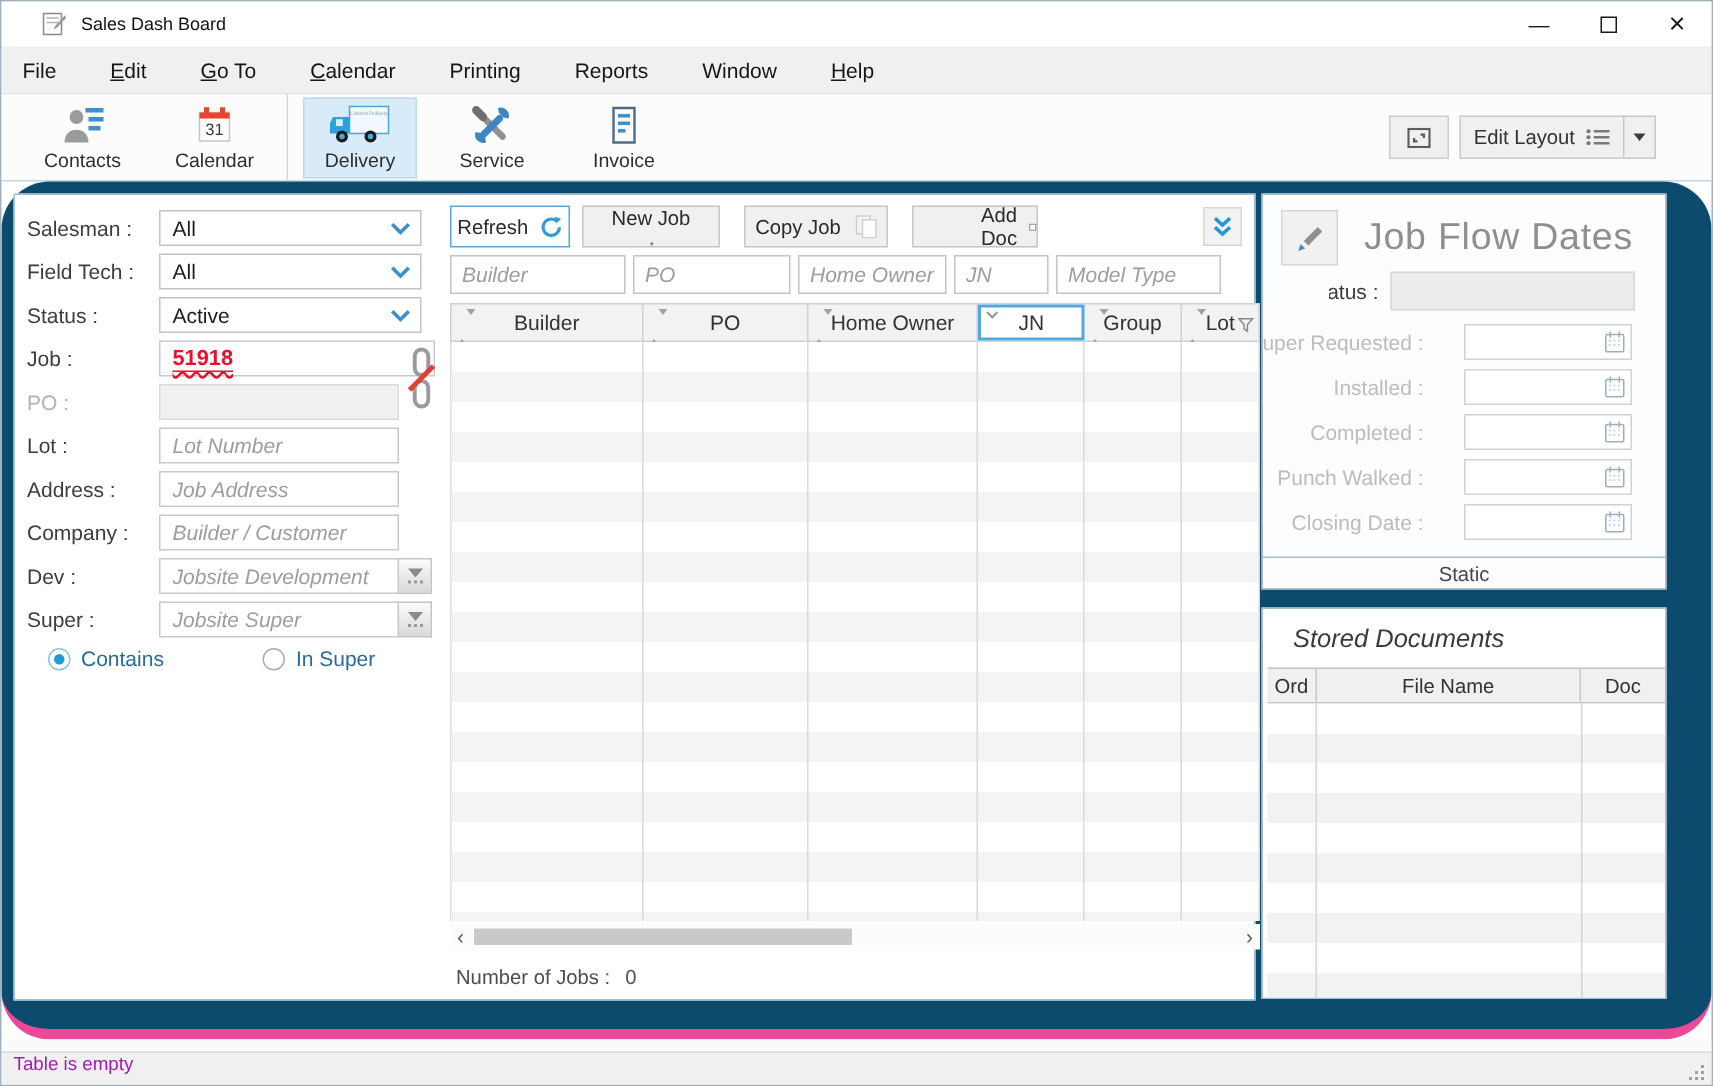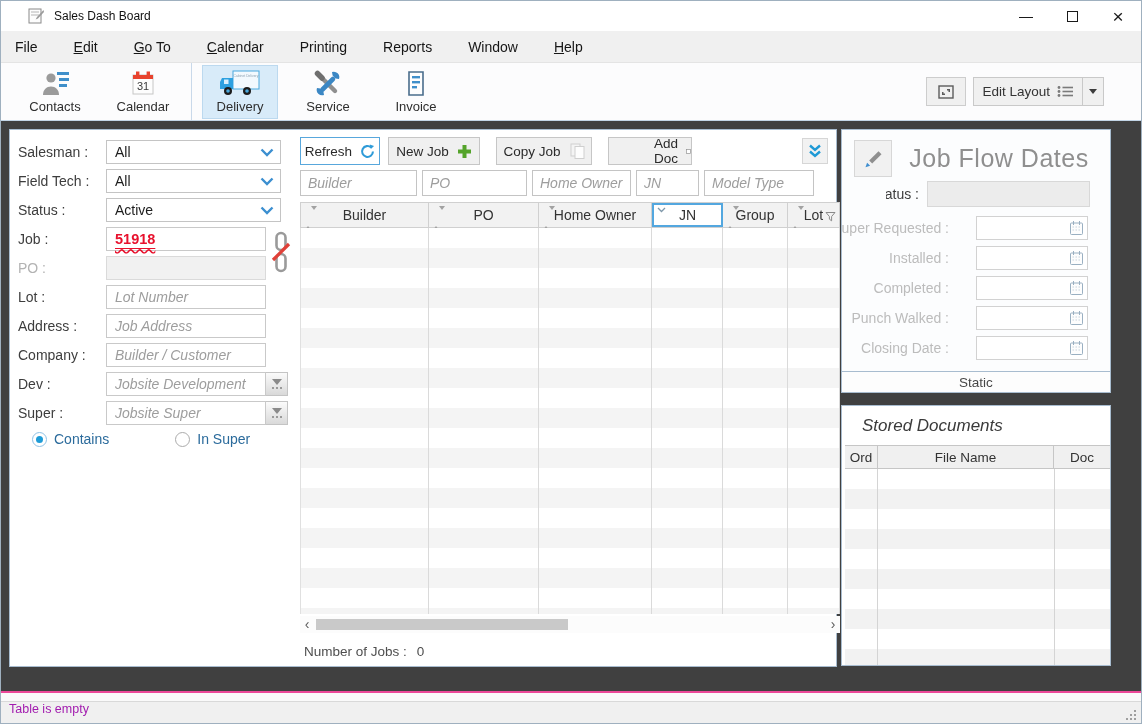--- a/index.html
+++ b/index.html
@@ -29,53 +29,53 @@
   .tb-btn.active { background: #d8ebf9; border-color: #bcd9ef; }
   .tb-right { margin-left: auto; display: flex; align-items: center; gap: 7px; padding-right: 37px; }
   .sm-btn { width: 40px; height: 29px; background: #f0f0f0; border: 1px solid #cdcdcd; display: flex; align-items: center; justify-content: center; }
   .edit-layout { height: 29px; background: #f0f0f0; border: 1px solid #c9c9c9; display: flex; align-items: center; font-size: 13.5px; color: #333; }
   .el-main { display: flex; align-items: center; gap: 7px; padding: 0 8px; }
   .el-split { width: 1px; align-self: stretch; background: #c9c9c9; }
   .el-caret { padding: 0 6px; display: flex; align-items: center; }
   .caret-down { width: 0; height: 0; border-left: 4px solid transparent; border-right: 4px solid transparent; border-top: 5px solid #3c3c3c; }
 
   
-  .content { position: relative; height: 572px; background: #404040; border-bottom: 2px solid #ec4899; flex: none; }
+  .content { position: relative; height: 572px; background: #0c4a6e; border-bottom: 7px solid #ec4899; flex: none; border-radius: 32px; }
   .panel { position: absolute; background: #fff; border: 1px solid #a8bccf; }
   .main-panel { left: 8px; top: 8px; width: 828px; height: 538px; }
 
   
   .filter-panel { position: absolute; left: 0; top: 0; width: 282px; height: 100%; padding: 10px 0 0 8px; }
   .f-row { display: flex; align-items: center; height: 24px; margin-bottom: 5px; }
   .f-label { width: 88px; font-size: 14px; color: #3d3d3d; flex: none; }
   .f-label.disabled { color: #b3b3b3; }
   .combo { width: 175px; height: 24px; border: 1px solid #c4c4c4; background: #fff; display: flex; align-items: center; justify-content: space-between; padding: 0 6px 0 8px; font-size: 14px; color: #1d1d1d; }
   .tbox { width: 160px; height: 24px; border: 1px solid #c9c9c9; font-size: 14px; padding: 0 8px; color: #222; background: #fff; font-family: "Liberation Sans", sans-serif; }
   .tbox::placeholder { font-style: italic; color: #9d9d9d; }
   .tbox.disabled { background: #f1f1f1; border-color: #dadada; }
-  .job-box { width: 160px; height: 24px; border: 1px solid #c9c9c9; display: flex; align-items: center; padding: 0 8px; background: #fff; }
+  .job-box { width: 184px; height: 24px; border: 1px solid #c9c9c9; display: flex; align-items: center; padding: 0 8px; background: #fff; }
   .job-wavy { text-decoration: underline; text-decoration-style: wavy; text-decoration-color: #e8112d; text-underline-offset: 4px; }
   .job-val { color: #e8112d; font-weight: 700; font-size: 14.5px; text-decoration: underline; }
   .dd-btn { width: 22px; height: 24px; border: 1px solid #c4c4c4; border-left: none; background: linear-gradient(#fbfbfb, #d9d9d9); display: flex; flex-direction: column; align-items: center; justify-content: center; gap: 2px; }
   .dd-tri { width: 0; height: 0; border-left: 5px solid transparent; border-right: 5px solid transparent; border-top: 6px solid #8a8a8a; }
   .dd-dots { display: flex; gap: 2px; }
   .dd-dots i { width: 2px; height: 2px; background: #9a9a9a; }
   .radio-row { display: flex; align-items: center; margin-top: 6px; }
   .radio { width: 15px; height: 15px; border-radius: 50%; border: 1px solid #ababab; background: #fff; position: relative; flex: none; }
   .radio.checked { border-color: #8fc2e6; }
   .radio.checked::after { content: ""; position: absolute; left: 3px; top: 3px; width: 7px; height: 7px; border-radius: 50%; background: #1e9cd7; }
   .radio-label { font-size: 14px; color: #2b6b9c; margin-left: 7px; }
   .unlink-wrap { position: absolute; left: 260px; top: 100px; }
 
   
   .grid-area { position: absolute; left: 282px; top: 0; right: 0; bottom: 0; }
   .grid-toolbar { position: absolute; left: 8px; top: 7px; display: flex; }
   .g-btn { height: 28px; border: 1px solid #c6c6c6; background: #f0f0f0; display: flex; align-items: center; justify-content: center; gap: 8px; font-size: 13.5px; color: #2a2a2a; }
   .g-btn.refresh { background: #fff; border: 1px solid #58a7dc; width: 80px; }
-  .g-btn.newjob { width: 92px; margin-left: 8px; }
+  .g-btn.newjob { width: 92px; margin-left: 8px; flex-direction: column; }
   .g-btn.copyjob { width: 96px; margin-left: 16px; }
   .g-btn.adddoc { width: 84px; margin-left: 16px; padding-left: 45px; }
   .expand-btn { position: absolute; right: 8px; top: 8px; width: 26px; height: 26px; background: #f2f2f2; border: 1px solid #d6d6d6; display: flex; align-items: center; justify-content: center; }
   .grid-filter { position: absolute; left: 8px; top: 40px; display: flex; gap: 5px; }
   .grid-filter input { height: 26px; border: 1px solid #c4c4c4; font-size: 14px; padding: 0 7px; color: #222; font-family: "Liberation Sans", sans-serif; }
   .grid-filter input::placeholder { font-style: italic; color: #9d9d9d; }
   .gf0 { width: 117px; } .gf1 { width: 105px; } .gf2 { width: 99px; } .gf3 { width: 63px; } .gf4 { width: 110px; }
   .grid-head { position: absolute; left: 8px; top: 72px; width: 540px; height: 26px; display: flex; background: #f2f2f2; border-top: 1px solid #d0d0d0; border-bottom: 1px solid #d0d0d0; border-left: 1px solid #d0d0d0; }
   .gh-cell { position: relative; display: flex; align-items: center; justify-content: center; font-size: 14px; color: #333; border-right: 1px solid #d0d0d0; }
   .c0 { width: 128px; } .c1 { width: 110px; } .c2 { width: 113px; } .c3 { width: 71px; } .c4 { width: 65px; } .c5 { width: 52px; }

